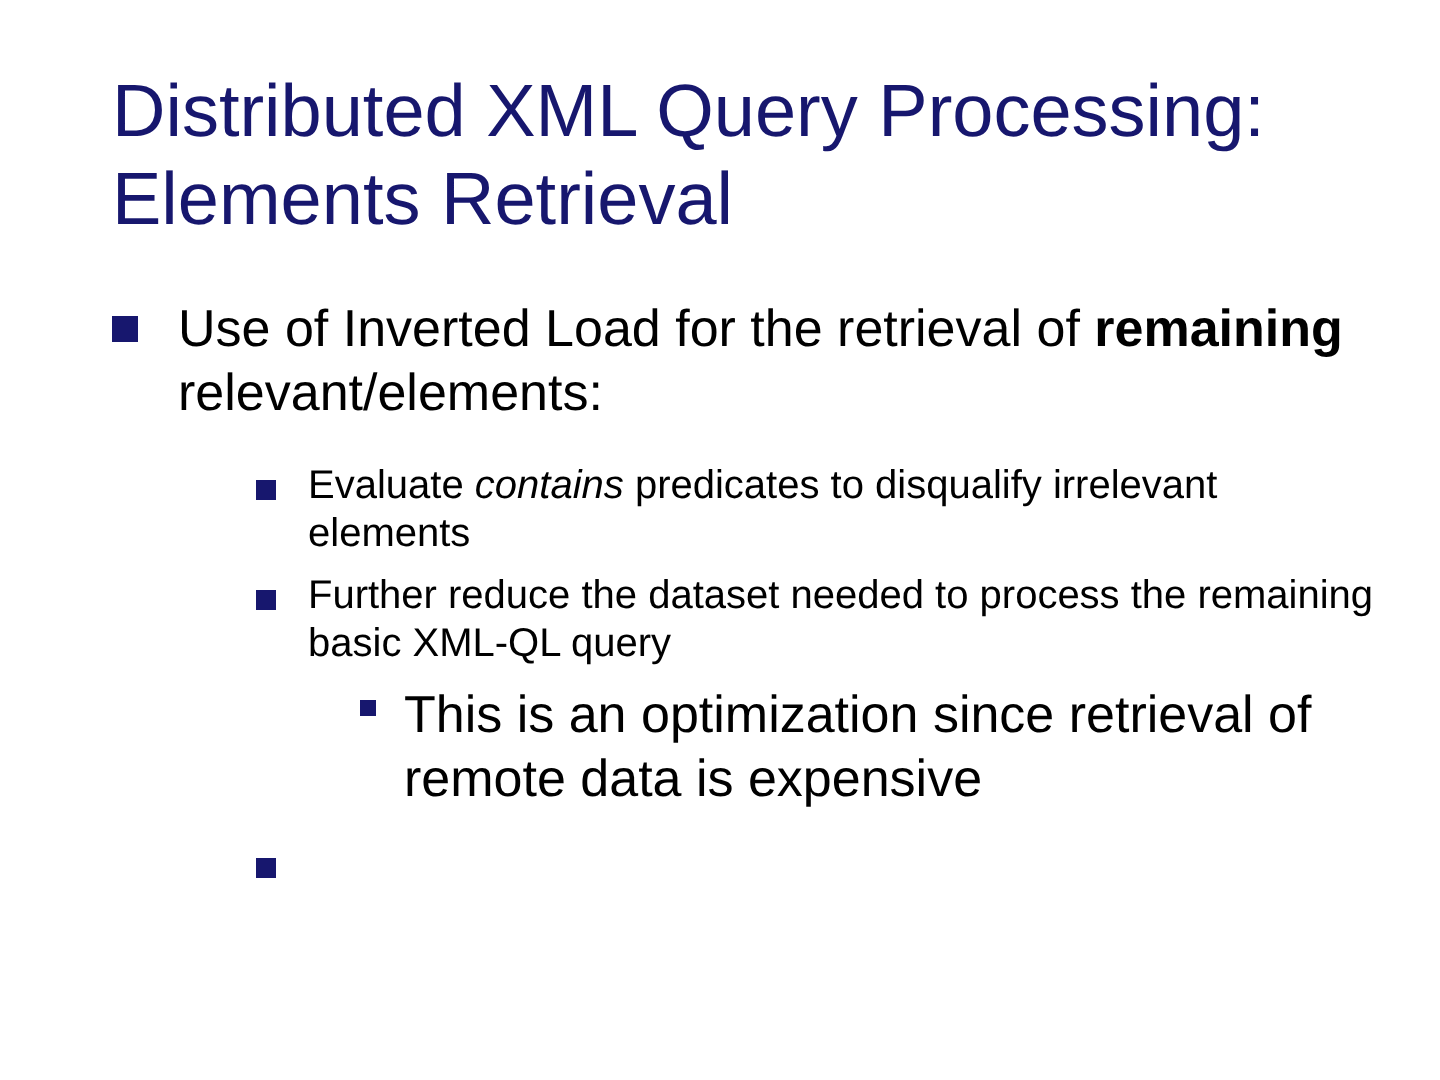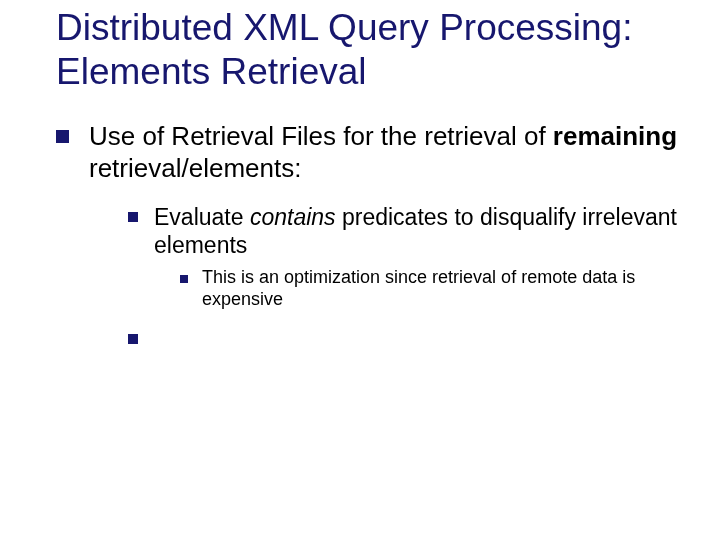--- a/index.html
+++ b/index.html
@@ -9,21 +9,21 @@
     height: 540px;
     background: #fff;
     font-family: Verdana, Geneva, sans-serif;
     color: #000;
     overflow: hidden;
   }
   .slide {
     width: 720px;
     height: 540px;
     box-sizing: border-box;
-    padding: 6px 30px 20px 56px;
+    padding: 34px 30px 20px 56px;
   }
   .title {
     font-size: 37px;
     line-height: 1.18;
     color: #17176e;
     margin: 0 0 28px 0;
     font-weight: 400;
   }
   .lvl1 {
     display: flex;
@@ -51,68 +51,72 @@
   }
   .lvl2 .bullet {
     width: 10px;
     height: 10px;
     background: #17176e;
     flex: 0 0 10px;
     margin-top: 9px;
     margin-right: 16px;
   }
   .lvl2 .text {
-    font-size: 23px;
+    font-size: 20px;
     line-height: 1.22;
   }
   .italic { font-style: italic; }
   .lvl3-wrap {
     margin-left: 52px;
     margin-top: 8px;
     margin-bottom: 14px;
   }
   .lvl3 {
     display: flex;
   }
   .lvl3 .bullet {
     width: 8px;
     height: 8px;
     background: #17176e;
     flex: 0 0 8px;
     margin-top: 8px;
     margin-right: 14px;
   }
   .lvl3 .text {
-    font-size: 18px;
+    font-size: 26px;
     line-height: 1.22;
   }
 </style>
 </head>
 <body>
 
 <div class="slide">
 
   <h1 class="title">Distributed XML Query Processing: Elements Retrieval</h1>
 
   <div class="lvl1">
     <div class="bullet"></div>
     <div class="text">
-      <span>Use of Retrieval Files for the retrieval of </span><span class="bold">remaining</span><span> retrieval/elements:</span>
+      <span>Use of Inverted Load for the retrieval of </span><span class="bold">remaining</span><span> relevant/elements:</span>
     </div>
   </div>
 
   <div class="lvl2-wrap">
 
     <div class="lvl2">
       <div class="bullet"></div>
       <div class="text">
         <span>Evaluate </span><span class="italic">contains</span><span> predicates to disqualify irrelevant elements</span>
       </div>
     </div>
 
+    <div class="lvl2">
+      <div class="bullet"></div>
+      <div class="text">Further reduce the dataset needed to process the remaining basic XML-QL query</div>
+    </div>
 
     <div class="lvl3-wrap">
       <div class="lvl3">
         <div class="bullet"></div>
         <div class="text">This is an optimization since retrieval of remote data is expensive</div>
       </div>
     </div>
 
     <div class="lvl2">
       <div class="bullet"></div>

